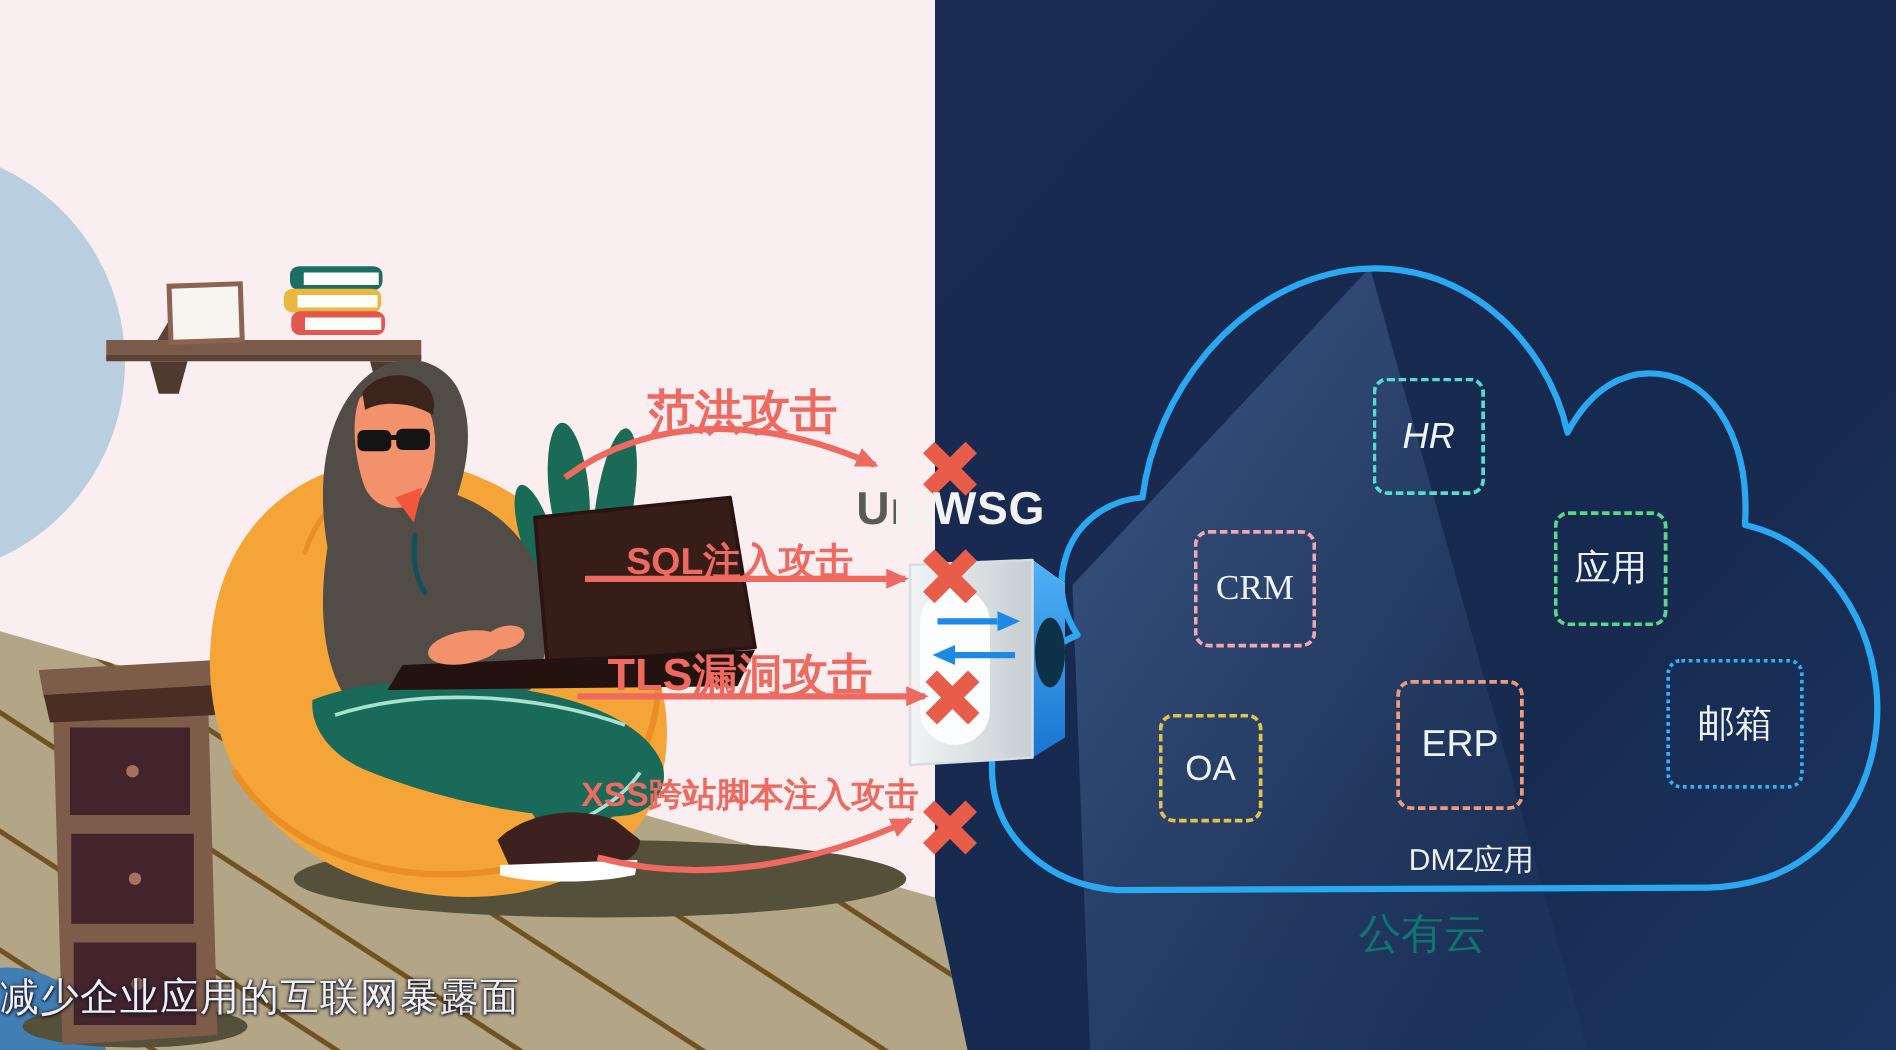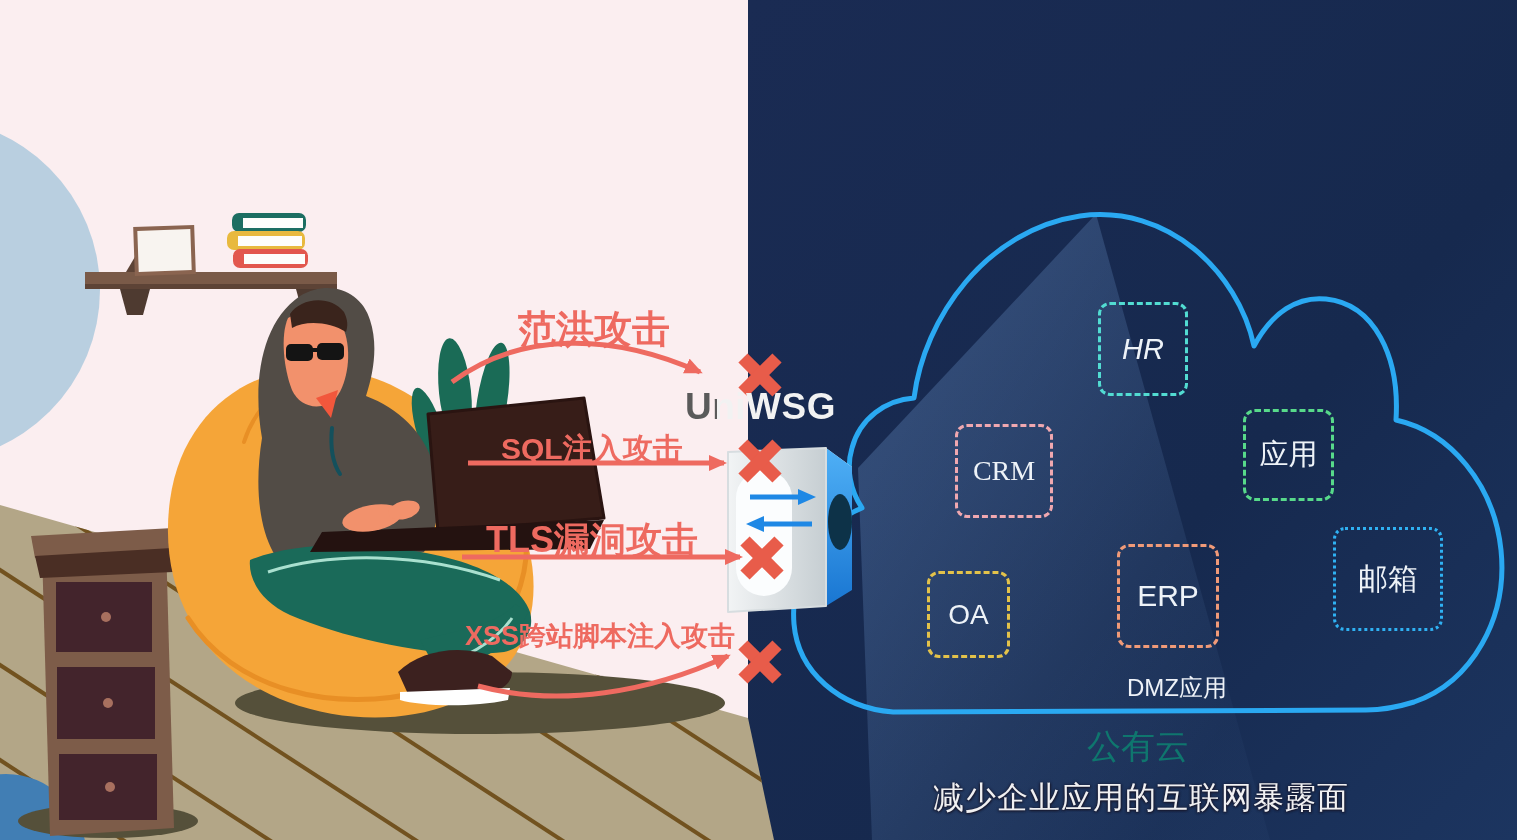--- a/index.html
+++ b/index.html
@@ -37,21 +37,21 @@
   .app-crm {left:955px; top:424px;width:92px;height:88px;border-style:dashed;border-color:#f0a8b0;font-size:28px;font-family:Liberation Serif, serif;}
   .app-yy  {left:1243px;top:409px;width:85px;height:86px;border-style:dashed;border-color:#57d98a;font-size:29px;}
   .app-oa  {left:927px; top:571px;width:77px;height:81px;border-style:dashed;border-color:#e3c24a;font-size:28px;}
   .app-erp {left:1117px;top:544px;width:96px;height:98px;border-style:dashed;border-color:#f09a78;font-size:30px;}
   .app-mail{left:1333px;top:527px;width:104px;height:98px;border-style:dotted;border-color:#2fb1f3;font-size:30px;align-items:center;}
 
   .dmz-label{left:1087px;top:672px;font-size:24px;color:#eef2f8;margin-left:40px;}
   .cloud-title{left:1087px;top:724px;font-size:34px;color:#0f766e;}
 
   .caption{
-    left:0;top:777px;width:1349px;text-align:right;font-size:31px;color:#f0f0f2;
+    left:0;top:777px;width:1349px;text-align:left;font-size:31px;color:#f0f0f2;
     text-shadow:0 0 3px rgba(25,25,45,.95),1px 1px 2px rgba(25,25,45,.85),-1px 1px 2px rgba(25,25,45,.6);
     letter-spacing:1px;
   }
 </style>
 </head>
 <body>
 
 <div id="stage">
 
   <svg id="bg-svg" viewBox="0 0 1517 840">

